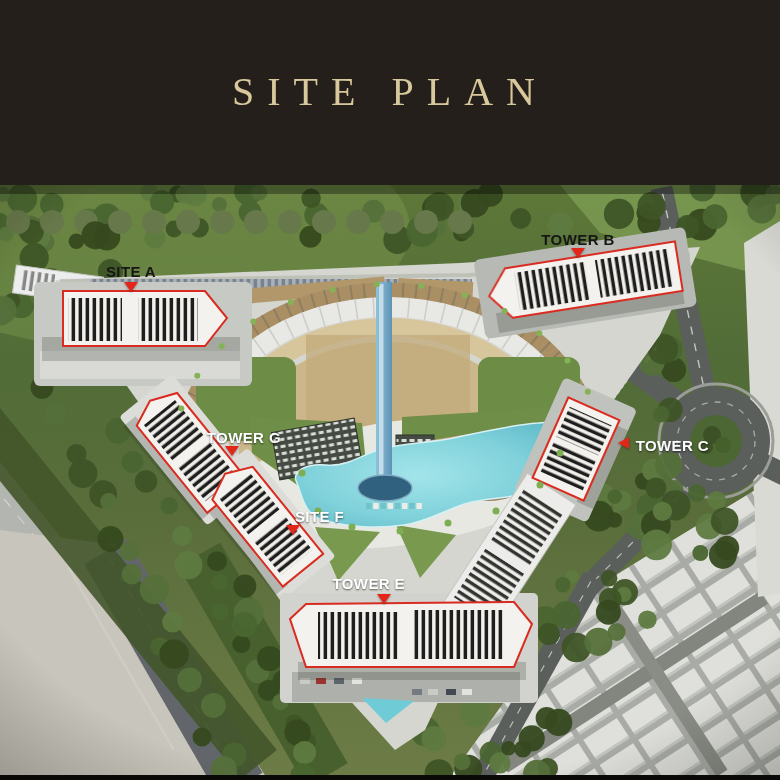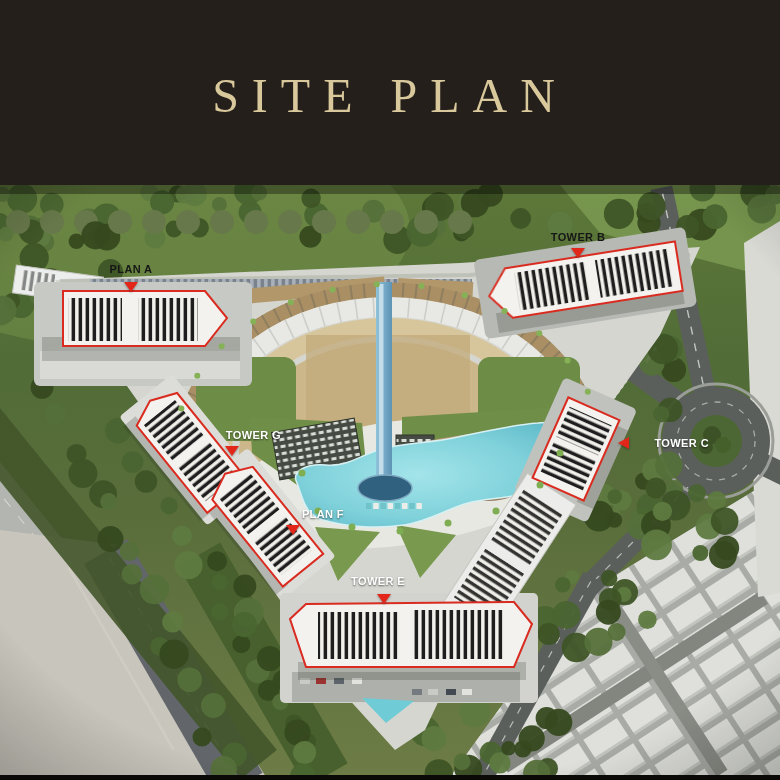--- a/index.html
+++ b/index.html
@@ -4,25 +4,25 @@
 <style>
   :root{
     --red:#e2271a; --outline-red:#d92b1f; --gold:#d8c89b; --header-bg:#241f1a;
   }
   *{margin:0;padding:0;box-sizing:border-box;}
   body{width:780px;height:780px;background:#0a0908;font-family:"Liberation Sans","DejaVu Sans",sans-serif;overflow:hidden;position:relative;}
   .page{position:absolute;left:0;top:0;width:780px;height:780px;}
   .header{position:absolute;left:0;top:0;width:780px;height:185px;background:var(--header-bg);}
   .title{position:absolute;left:0;top:68px;width:780px;text-align:center;
          font-family:"Liberation Serif","DejaVu Serif",serif;
-         font-size:48px;font-weight:400;color:var(--gold);letter-spacing:13px;}
+         font-size:40px;font-weight:400;color:var(--gold);letter-spacing:13px;}
   .photo{position:absolute;left:0;top:185px;width:780px;height:590px;overflow:hidden;background:#55703a;}
   .photo svg{position:absolute;left:0;top:0;}
   .footer-strip{position:absolute;left:0;top:775px;width:780px;height:5px;background:#0a0908;}
-  .tlabel{position:absolute;font-size:11px;font-weight:bold;letter-spacing:.4px;white-space:nowrap;width:76px;text-align:center;}
+  .tlabel{position:absolute;font-size:15px;font-weight:bold;letter-spacing:.4px;white-space:nowrap;width:76px;text-align:center;}
   .tlabel.dark{color:#161616;}
   .tlabel.light{color:#fff;text-shadow:0 1px 2px rgba(0,0,0,.6);text-align:right;}
   .tri-down{position:absolute;width:0;height:0;border-left:7px solid transparent;border-right:7px solid transparent;border-top:10px solid var(--red);filter:drop-shadow(0 1px 1px rgba(0,0,0,.35));}
   .tri-left{position:absolute;width:0;height:0;border-top:6px solid transparent;border-bottom:6px solid transparent;border-right:11px solid var(--red);filter:drop-shadow(0 1px 1px rgba(0,0,0,.35));}
 </style>
 </head>
 <body>
 
 <div class="page">
 
@@ -537,33 +537,33 @@
           <circle cx="448.0" cy="338.0" r="3.5" fill="#7fae52"></circle>
           <circle cx="496.0" cy="326.0" r="3.5" fill="#7fae52"></circle>
           <circle cx="540.0" cy="300.0" r="3.5" fill="#7fae52"></circle>
           <circle cx="560.0" cy="268.0" r="3.5" fill="#7fae52"></circle>
         </g>
 
       <rect width="780" height="590" fill="url(#vig)"></rect>
       <rect width="780" height="9" fill="rgba(0,0,0,.35)"></rect>
     </svg>
 
-    <div class="tlabel dark" style="left:93px;top:78px;">PLAN A</div>
+    <div class="tlabel dark" style="left:93px;top:78px;">SITE A</div>
     <div class="tri-down" style="left:124px;top:97px;"></div>
 
     <div class="tlabel dark" style="left:540px;top:46px;">TOWER B</div>
     <div class="tri-down" style="left:571px;top:63px;"></div>
 
     <div class="tlabel light" style="left:633px;top:252px;text-align:right;">TOWER C</div>
     <div class="tri-left" style="left:618px;top:252px;"></div>
 
     <div class="tlabel light" style="left:329px;top:390px;">TOWER E</div>
     <div class="tri-down" style="left:377px;top:409px;"></div>
 
-    <div class="tlabel light" style="left:268px;top:323px;">PLAN F</div>
+    <div class="tlabel light" style="left:268px;top:323px;">SITE F</div>
     <div class="tri-down" style="left:286px;top:340px;"></div>
 
     <div class="tlabel light" style="left:205px;top:244px;">TOWER G</div>
     <div class="tri-down" style="left:225px;top:261px;"></div>
   </div>
 
   <div class="footer-strip"></div>
 </div>
 
 </body></html>

